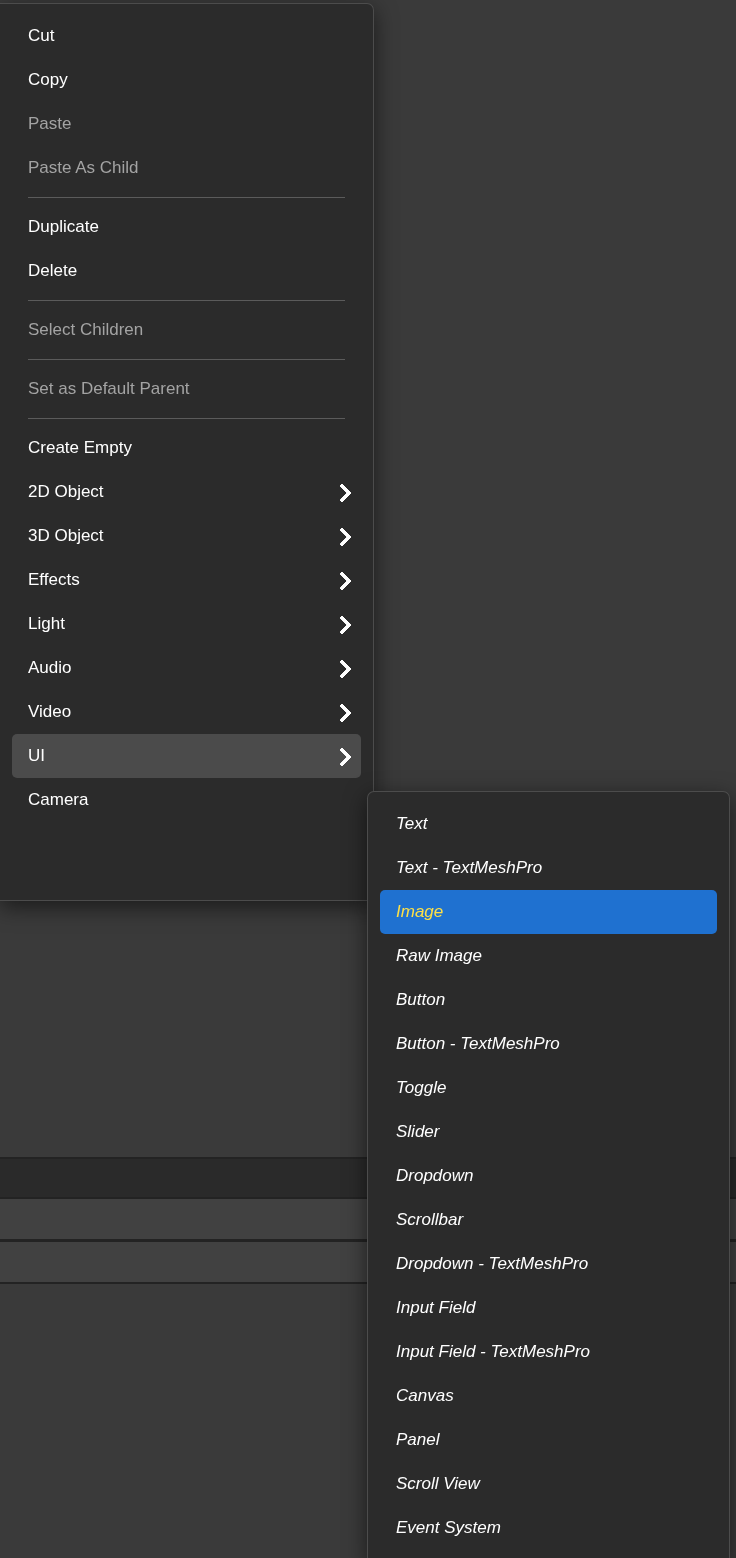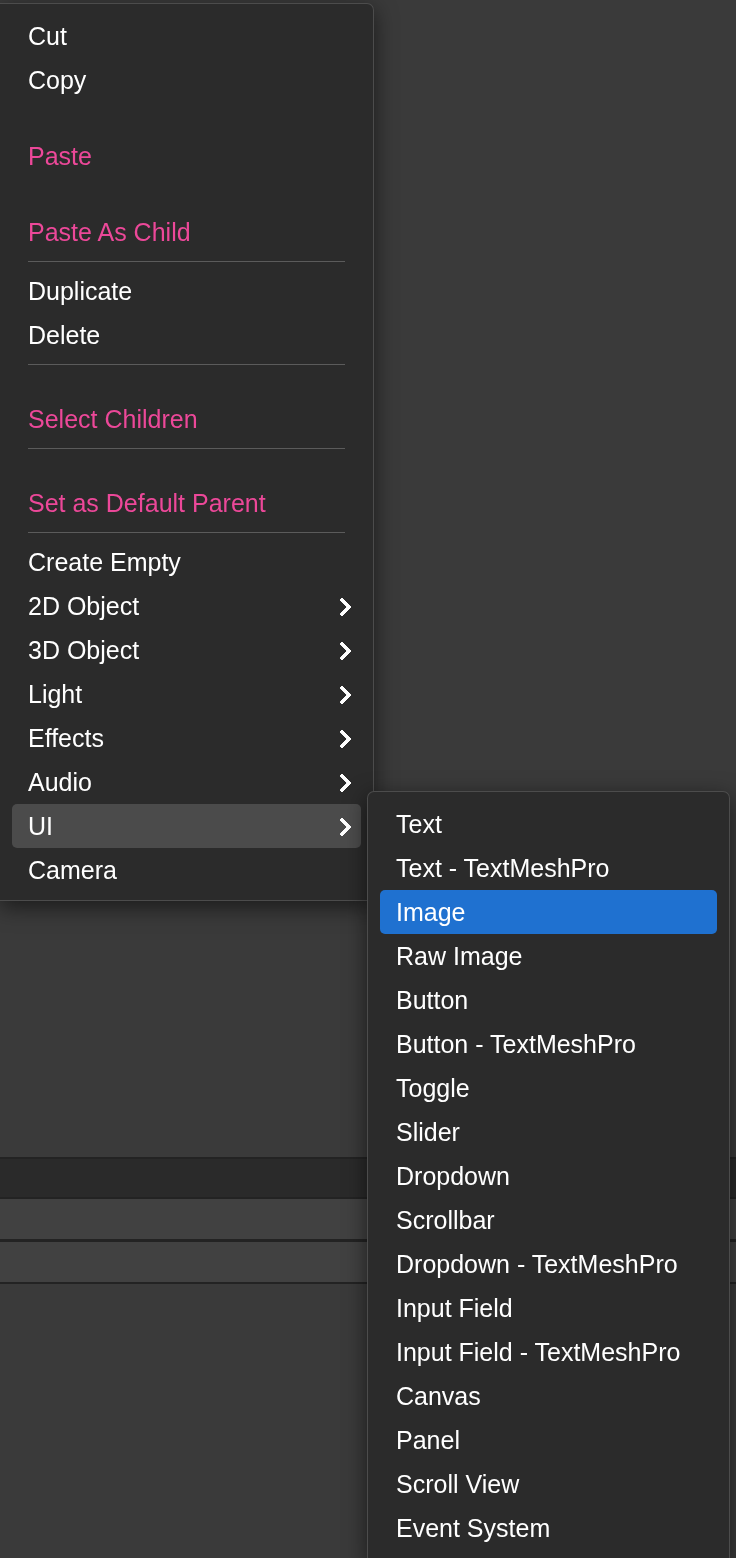--- a/index.html
+++ b/index.html
@@ -32,29 +32,29 @@
 
   .mi {
     position:relative;
     display:flex;
     align-items:center;
     height:44px;
     margin:0 12px;
     padding:0 10px 0 16px;
     border-radius:5px;
     color:#ffffff;
-    font-size:25px;
+    font-size:17px;
     line-height:44px;
     white-space:nowrap;
     cursor:default;
   }
   .mi .lbl { flex:1 1 auto; }
-  .mi.disabled { color:#ec4899;margin-top:32px; }
+  .mi.disabled { color:#a3a3a3; }
   .mi.hl-gray { background:#4b4b4b; }
-  .mi.hl-blue { background:#1f71d0; color:#ffffff; }
+  .mi.hl-blue { background:#1f71d0; color:#fde047; }
 
   .chev {
     flex:0 0 auto;
     width:18px; height:18px;
     margin-left:12px;
     display:inline-block;
     position:relative;
   }
   .chev::before {
     content:"";
@@ -84,21 +84,21 @@
   }
   #menu-sub {
     left:367px; top:791px;
     width:363px;
     height:770px;
     border-bottom:none;
     border-bottom-left-radius:0;
     border-bottom-right-radius:0;
     padding-bottom:0;
   }
-  #menu-sub .mi { font-size:25px; }
+  #menu-sub .mi { font-size:17px;font-style:italic; }
 </style>
 </head>
 <body>
 
 <div id="root">
 
   <div id="bg-layer">
       <div class="bg-sep" style="height: 2px; top: 1157px;"></div>
       <div class="bg-row dark" style="height: 38px; top: 1159px;"></div>
       <div class="bg-sep" style="height: 2px; top: 1197px;"></div>
@@ -144,29 +144,33 @@
         </div>
         <div class="mi">
           <span class="lbl">2D Object</span>
           <span class="chev"></span>
         </div>
         <div class="mi">
           <span class="lbl">3D Object</span>
           <span class="chev"></span>
         </div>
         <div class="mi">
+          <span class="lbl">Effects</span>
+          <span class="chev"></span>
+        </div>
+        <div class="mi">
           <span class="lbl">Light</span>
           <span class="chev"></span>
         </div>
         <div class="mi">
-          <span class="lbl">Effects</span>
-          <span class="chev"></span>
-        </div>
-        <div class="mi">
           <span class="lbl">Audio</span>
+          <span class="chev"></span>
+        </div>
+        <div class="mi">
+          <span class="lbl">Video</span>
           <span class="chev"></span>
         </div>
         <div class="mi hl-gray">
           <span class="lbl">UI</span>
           <span class="chev"></span>
         </div>
         <div class="mi">
           <span class="lbl">Camera</span>
         </div>
       </div>

